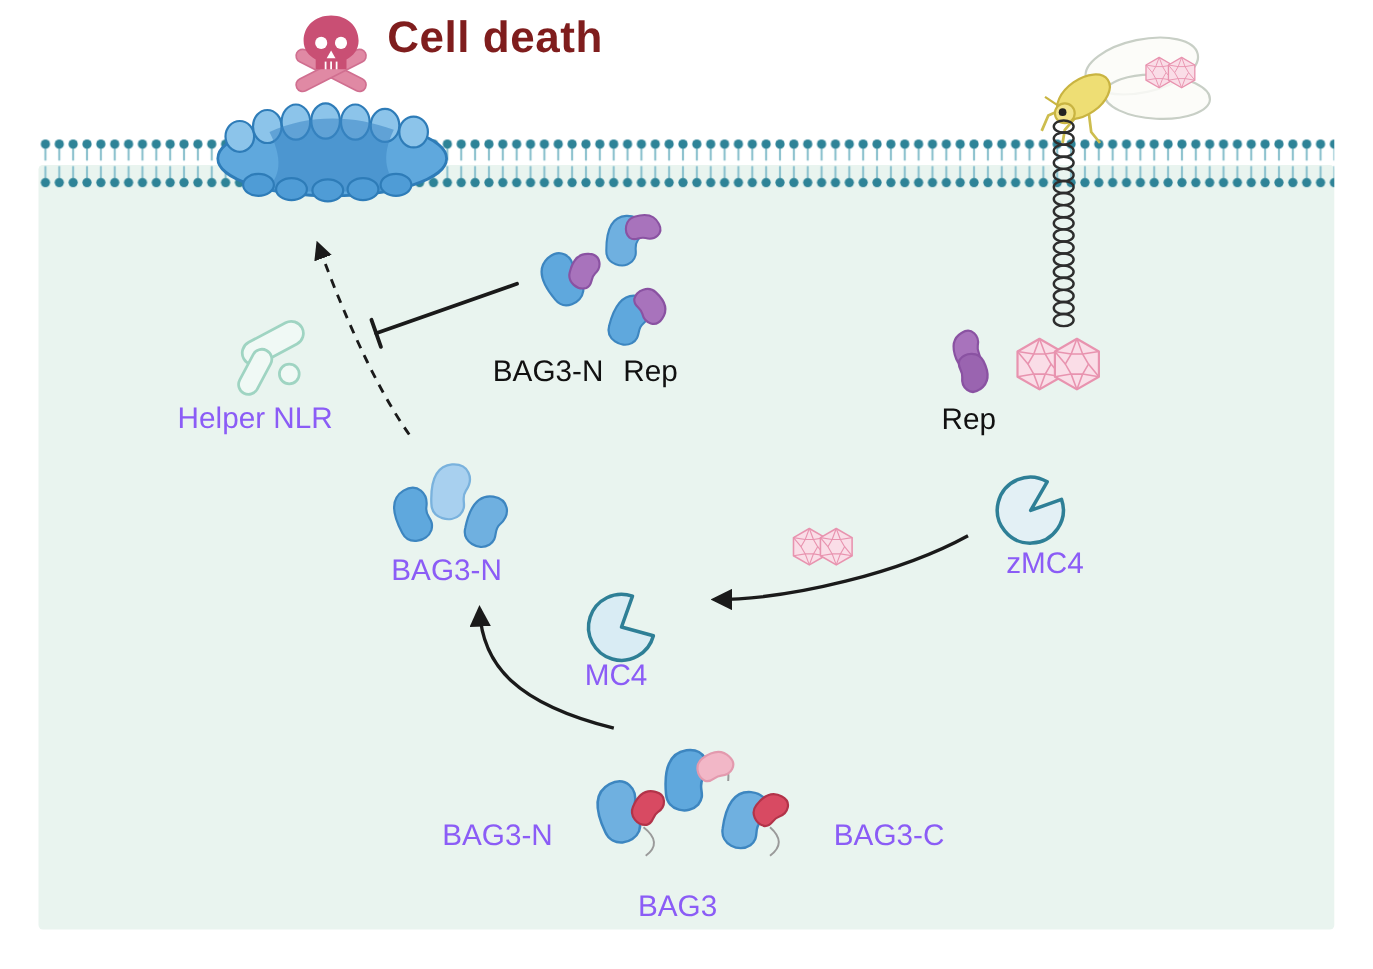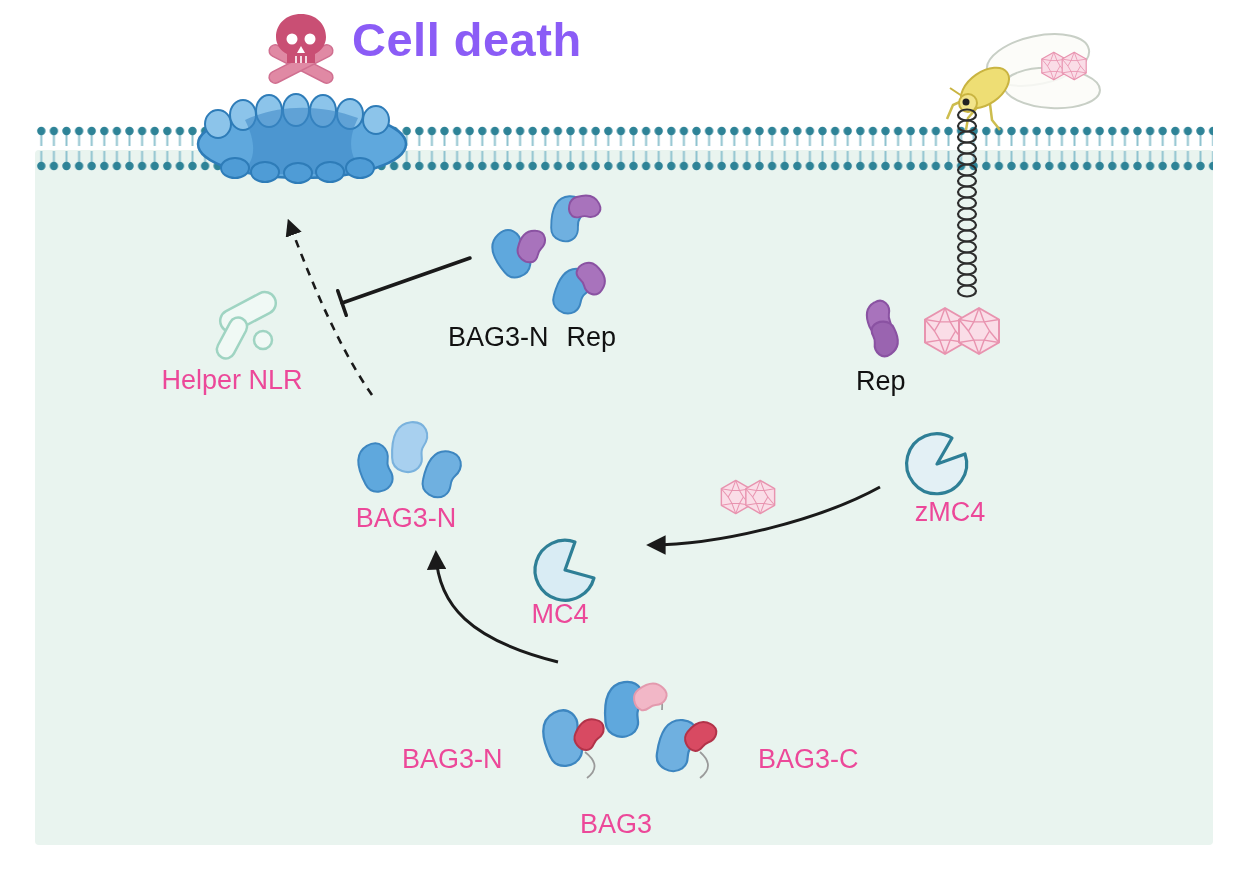--- a/index.html
+++ b/index.html
@@ -2,26 +2,26 @@
 <html><head>
 <meta charset="utf-8">
 <style>
   html,body{margin:0;padding:0;background:#ffffff;}
   .stage{
     position:relative;width:1248px;height:881px;overflow:hidden;
     font-family:"Liberation Sans",sans-serif;background:#ffffff;
   }
   .stage svg{position:absolute;left:0;top:0;}
   .label{
-    position:absolute;white-space:nowrap;color:#ec4899;
+    position:absolute;white-space:nowrap;color:#8b5cf6;
     font-size:27px;line-height:1.1;
   }
   .label.centered{transform:translateX(-50%);}
   .title{
-    position:absolute;font-size:47px;font-weight:bold;color:#8b5cf6;
+    position:absolute;font-size:40px;font-weight:bold;color:#7f1d1d;
     letter-spacing:0.5px;white-space:nowrap;
   }
   .pair-row{position:absolute;display:flex;white-space:nowrap;color:#111;font-size:27px;}
 </style>
 </head>
 <body>
 
 <div class="stage">
 
   <svg width="1248" height="881" viewBox="0 0 1248 881">

